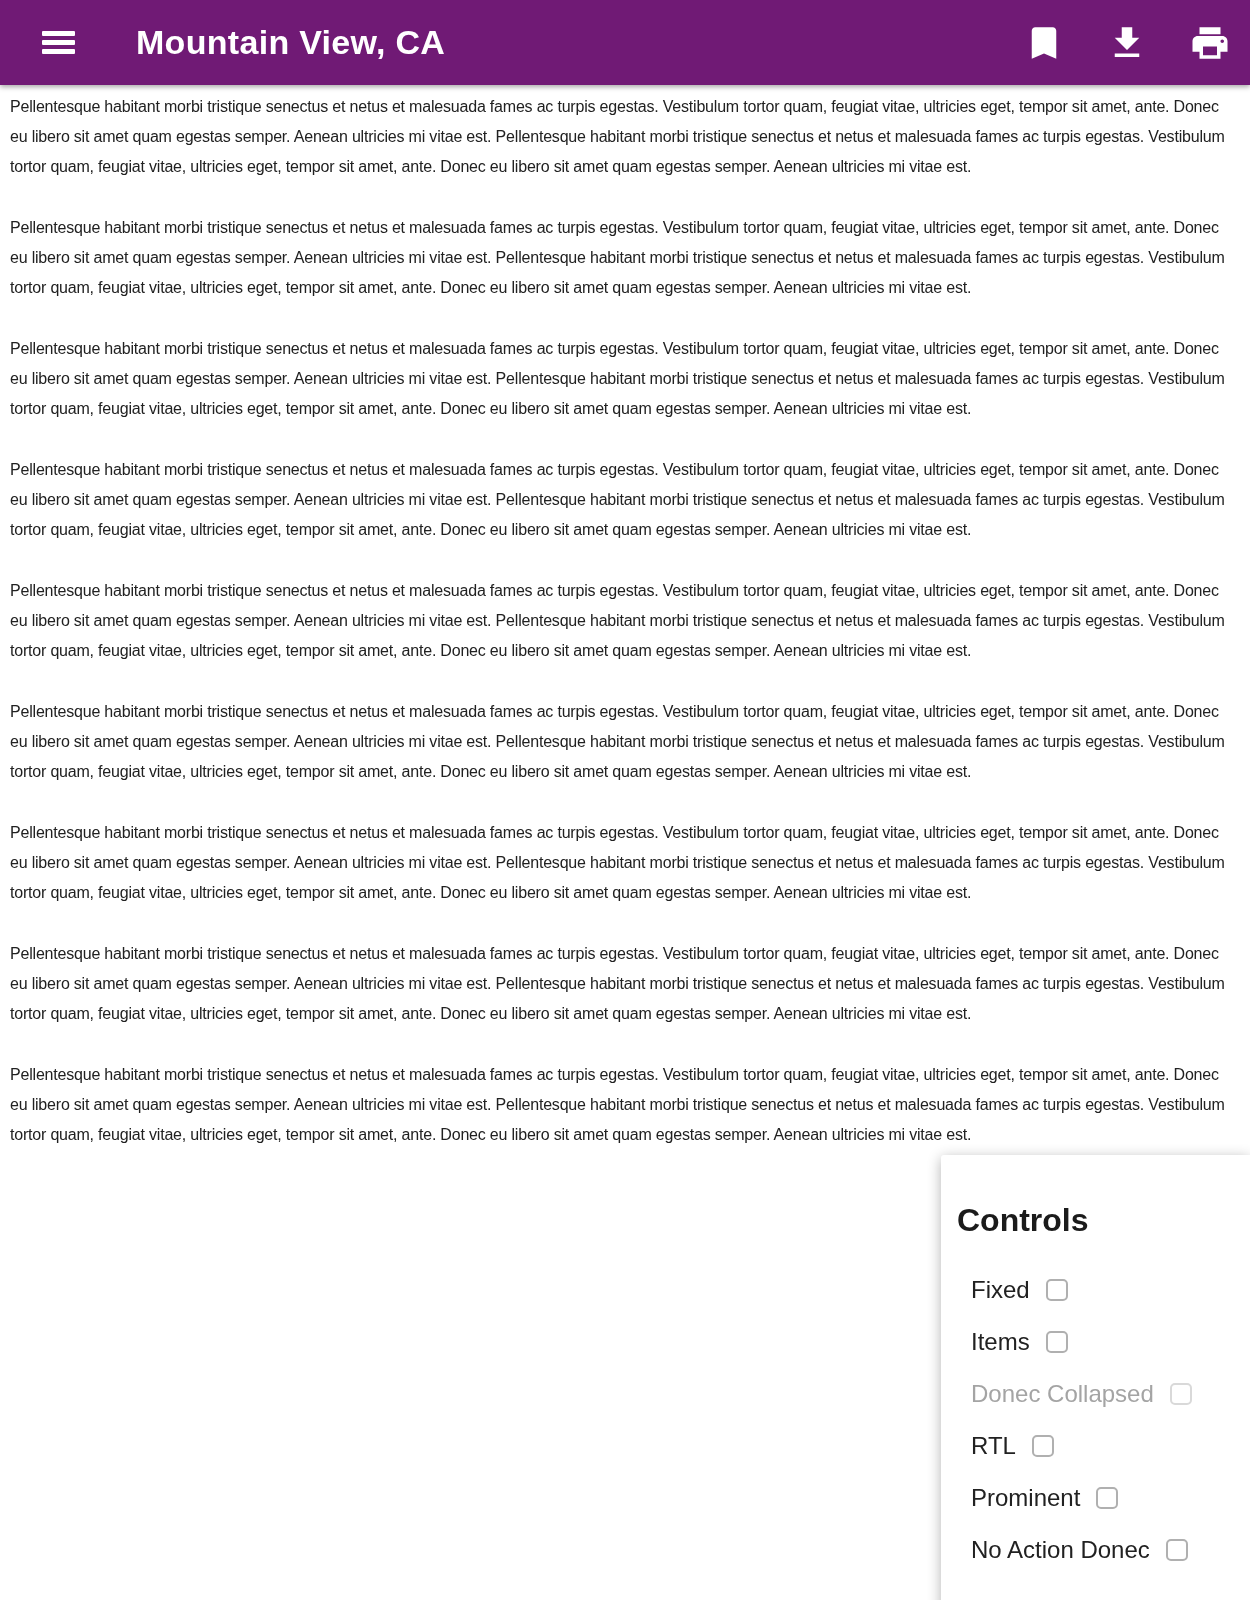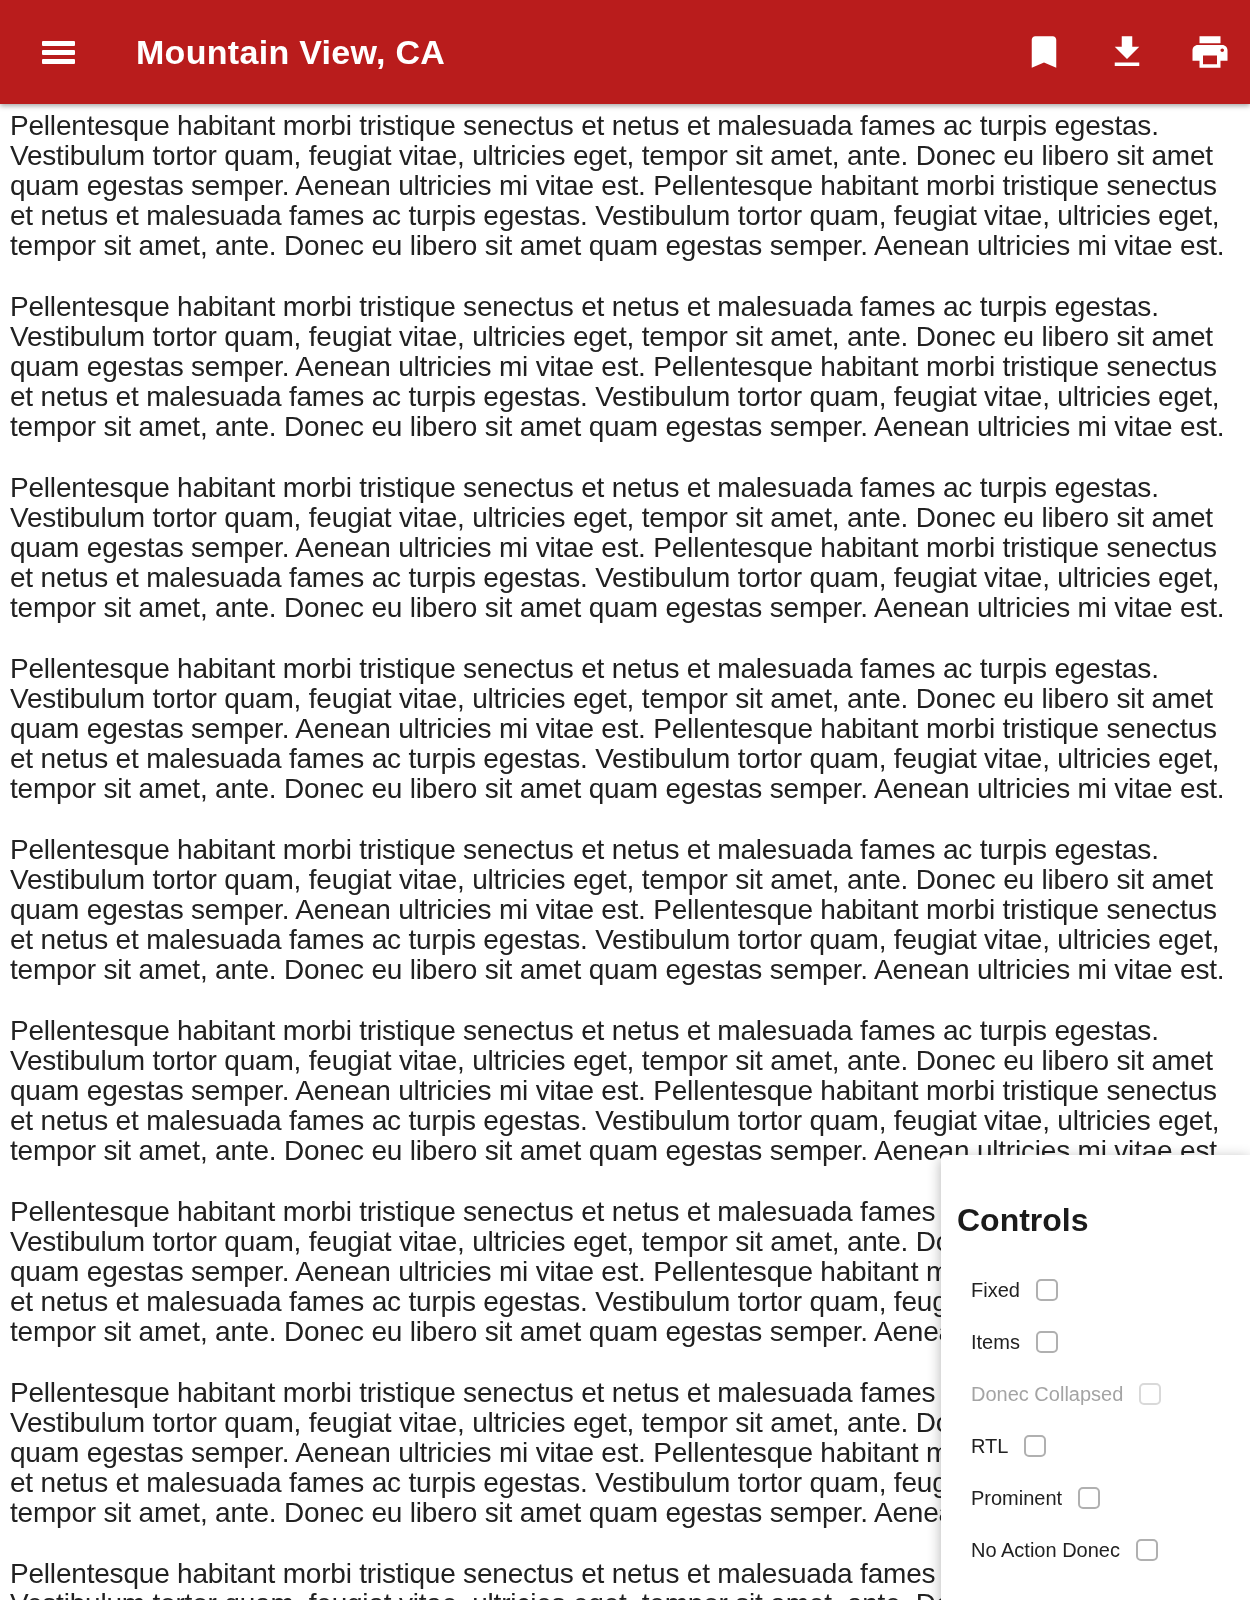--- a/index.html
+++ b/index.html
@@ -6,22 +6,22 @@
   body {
     width: 1250px; height: 1600px;
     overflow: hidden;
     position: relative;
     background: #ffffff;
     font-family: "Liberation Sans", "DejaVu Sans", sans-serif;
   }
 
   
   .appbar {
-    height: 104px;
-    background: #b91c1c;
+    height: 85px;
+    background: #701a75;
     display: flex;
     align-items: center;
     box-shadow: 0 2px 5px rgba(0,0,0,0.35);
     position: relative;
     z-index: 5;
   }
   .menu-btn {
     width: 33px; height: 23px;
     margin-left: 42px;
     display: flex; flex-direction: column; justify-content: space-between;
@@ -49,21 +49,21 @@
   }
   .action-btn svg { width: 42px; height: 42px; fill: #ffffff; }
 
   
   .content {
     padding: 0 10px;
     position: relative;
     z-index: 1;
   }
   .para {
-    font-size: 28px;
+    font-size: 16px;
     line-height: 30px;
     color: #212121;
     margin: 31px 0;
     letter-spacing: -0.2px;
   }
   .para:first-child { margin-top: 7px; }
 
   
   .controls-card {
     position: absolute;
@@ -85,21 +85,21 @@
     line-height: 40px;
   }
   .controls-list { margin-top: 24px; }
   .control-row {
     display: flex;
     align-items: center;
     height: 52px;
     padding-left: 30px;
   }
   .control-label {
-    font-size: 20px;
+    font-size: 24px;
     color: #212121;
     white-space: nowrap;
   }
   .checkbox {
     width: 22px; height: 22px;
     box-sizing: border-box;
     border: 2.5px solid #b0b0b0;
     border-radius: 5px;
     margin-left: 16px;
     flex: 0 0 auto;

